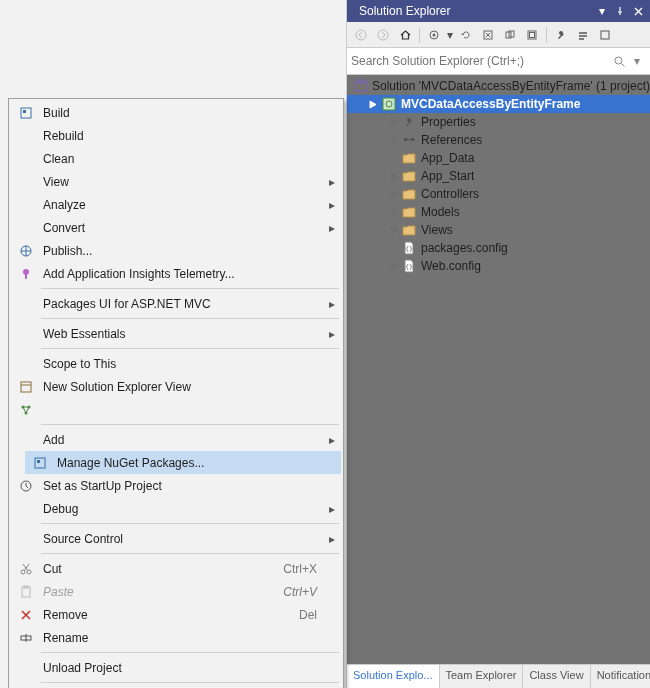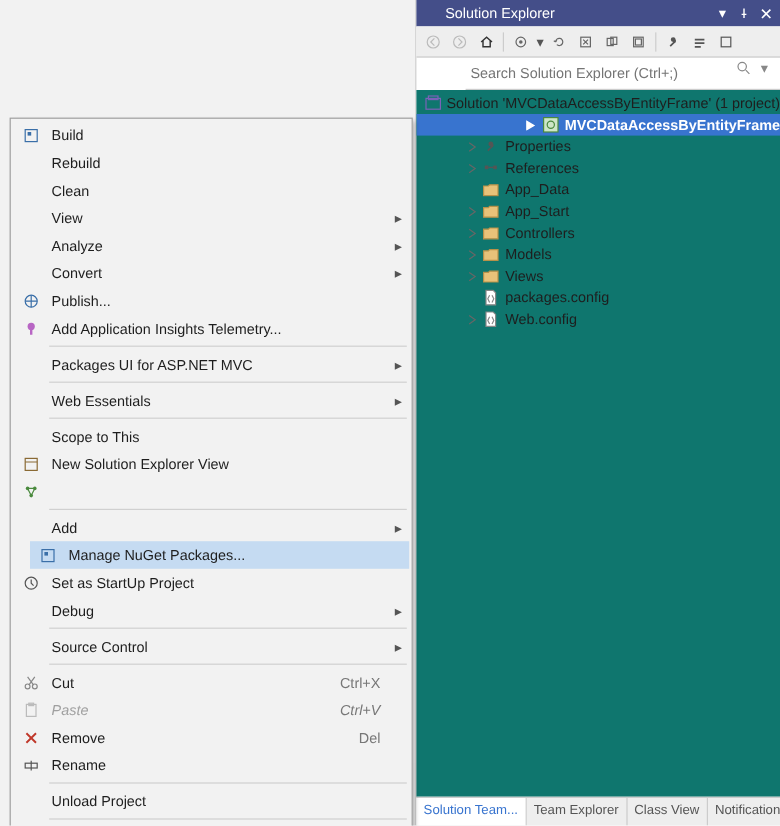--- a/index.html
+++ b/index.html
@@ -23,21 +23,21 @@
     border-left: 1px solid #ccc;
     display: flex;
     flex-direction: column;
   }
   .panel-title {
     background: #444e89;
     color: #fff;
     height: 22px;
     display: flex;
     align-items: center;
-    padding: 0 4px 0 24px;
+    padding: 0 4px 0 12px;
     font-size: 12px;
   }
   .panel-title .spacer { flex: 1; }
   .panel-title .wbtn {
     width: 16px; height: 16px;
     display: inline-flex; align-items:center; justify-content:center;
     margin-left: 2px;
     cursor: pointer;
   }
   .toolbar {
@@ -51,37 +51,36 @@
   }
   .toolbar .tbtn {
     width: 20px; height: 20px;
     display: inline-flex; align-items:center; justify-content:center;
     color: #555;
     cursor: pointer;
   }
   .toolbar .sep { width:1px; height:16px; background:#ccc; margin:0 2px; }
   .search-row {
     border-bottom: 1px solid #ccc;
-    display: flex; align-items:flex-start;
+    display: flex; align-items:center;
     padding: 2px 4px;
-    margin-left: 41px;
   }
   .search-row input {
     flex:1; border:none; outline:none;
     height: 22px; font-size:12px;
     color: #888;
   }
   .search-row .sicon {
     color:#888; width:18px; display:inline-flex; justify-content:center;
   }
   .tree {
     flex: 1;
     overflow: auto;
     padding: 2px 0;
-    background:#0f766e;
+    background:#737373;
   }
   .node {
     display: flex;
     align-items: center;
     height: 18px;
     padding-left: 4px;
     white-space: nowrap;
     cursor: default;
   }
   .node .twisty {
@@ -93,21 +92,21 @@
   .node .nicon {
     width: 16px; height: 16px;
     display:inline-flex; align-items:center; justify-content:center;
     margin: 0 4px 0 2px;
   }
   .node.selected {
     background: #3874cf;
     color: #fff;
   }
   .node.selected .twisty svg path { stroke:#fff; }
-  .indent1 { padding-left: 20px; justify-content: flex-end; }
+  .indent1 { padding-left: 20px; }
   .indent2 { padding-left: 40px; }
   .folder-icon { fill:#e8c279; stroke:#b89149; }
   .bottom-tabs {
     height: 24px;
     background:#eee;
     border-top:1px solid #ccc;
     display:flex;
     align-items:stretch;
   }
   .btab {
@@ -388,21 +387,21 @@
           <svg width="12" height="14" viewBox="0 0 12 14">
             <path d="M2 1h6l2 2v10H2z" fill="#fff" stroke="#888"></path>
             <path d="M5 5l-1.5 3L5 11M7 5l1.5 3L7 11" fill="none" stroke="#888"></path>
           </svg>
         </span>
       <span>Web.config</span>
     </div>
   </div>
 
   <div class="bottom-tabs">
-    <div class="btab active">Solution Team...</div>
+    <div class="btab active">Solution Explo...</div>
     <div class="btab">Team Explorer</div>
     <div class="btab">Class View</div>
     <div class="btab">Notifications</div>
   </div>
 </div>
 
 <div class="ctxmenu">
   <div class="mitem">
     <span class="micon">
         <svg width="14" height="14" viewBox="0 0 14 14">

